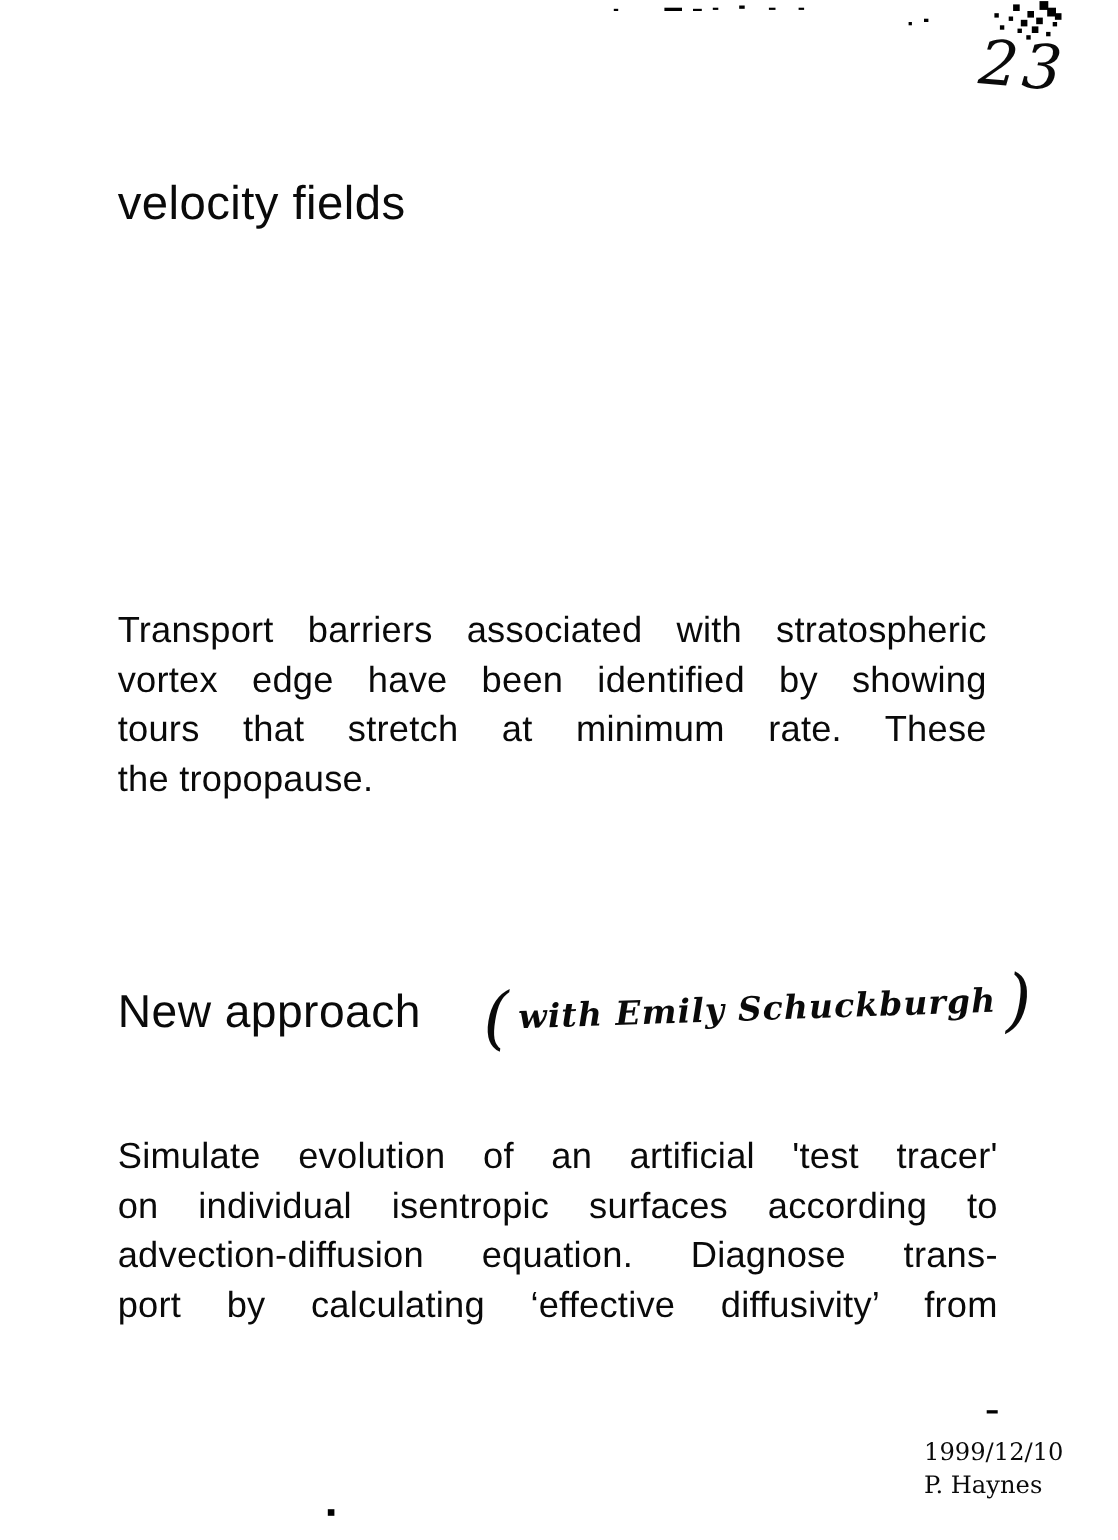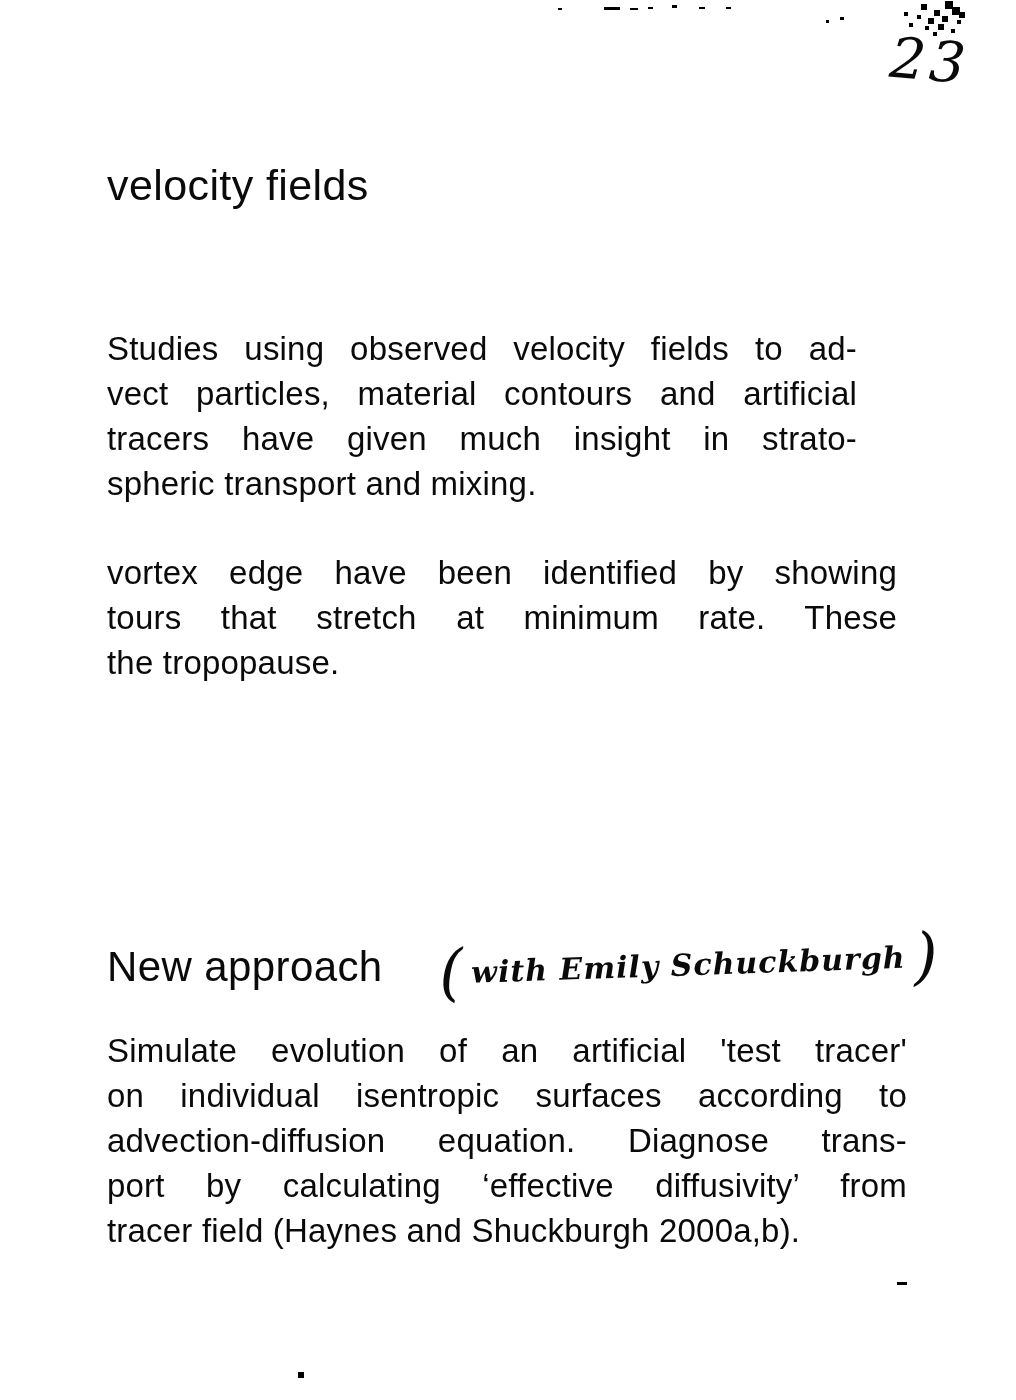--- a/index.html
+++ b/index.html
@@ -11,21 +11,21 @@
   .title {
     position:absolute; left:107px; top:152px; width:748px; margin:0;
     font-size:43px; line-height:66px; font-weight:500; letter-spacing:0.4px;
   }
   .para { position:absolute; left:107px; font-size:33px; line-height:45px; letter-spacing:0.2px; }
   .p1 { top:326px; width:750px; }
   .p2 { top:550px; width:790px; }
   .p3 { top:996px; width:800px;margin-top:32px; }
   .line.just { text-align:justify; text-align-last:justify; }
   
-  .heading-row { position:absolute; left:107px; top:943px; width:850px; white-space:nowrap; }
+  .heading-row { position:absolute; left:107px; top:896px; width:850px; white-space:nowrap; }
   .h2 { font-size:42px; font-weight:500; letter-spacing:0.4px; }
   .hw-annot {
     display:inline-flex; align-items:center; margin-left:52px;
     position:relative; top:-4px; vertical-align:middle;
     font-family:"DejaVu Serif", serif; font-style:italic;
     transform:rotate(-2deg); transform-origin:left center;
   }
   .paren { font-size:62px; font-weight:400; line-height:1; }
   .hw-text { font-size:30px; font-weight:bold; margin:0 8px; letter-spacing:1px; }
   
@@ -76,46 +76,44 @@
   <div class="artifact d7"></div>
   <div class="artifact d8"></div>
   <div class="artifact d9"></div>
 
   <div class="pageno">23</div>
 
   <h1 class="title">
       <div class="line">velocity fields</div>
     </h1>
 
-  <div class="para p1">
-      <div class="line just">Studies using observed velocity fields to ad-</div>
-      <div class="line just">vect particles, material contours and artificial</div>
-      <div class="line just">tracers have given much insight in strato-</div>
-      <div class="line">spheric transport and mixing.</div>
-    </div>
   <div class="para p2">
+      <div class="line just">Transport barriers associated with stratospheric</div>
       <div class="line just">vortex edge have been identified by showing</div>
       <div class="line just">tours that stretch at minimum rate. These</div>
       <div class="line">the tropopause.</div>
     </div>
 
   <div class="heading-row">
     <span class="h2">New approach</span>
     <span class="hw-annot">
       <span class="paren">(</span>
       <span class="hw-text">with Emily Schuckburgh</span>
       <span class="paren">)</span>
     </span>
   </div>
 
   <div class="para p3">
       <div class="line just">Simulate evolution of an artificial 'test tracer'</div>
       <div class="line just">on individual isentropic surfaces according to</div>
       <div class="line just">advection-diffusion equation. Diagnose trans-</div>
       <div class="line just">port by calculating ‘effective diffusivity’ from</div>
-      <div class="line">tracer field (Haynes and Shuckburgh 2000a,b).</div>
     </div>
 
   <div class="artifact dash-footer"></div>
   <div class="artifact dot-bottom"></div>
 
+  <div class="footer">
+    <div class="footer-line">1999/12/10</div>
+    <div class="footer-line">P. Haynes</div>
+  </div>
 
 </div>
 
 </body></html>

